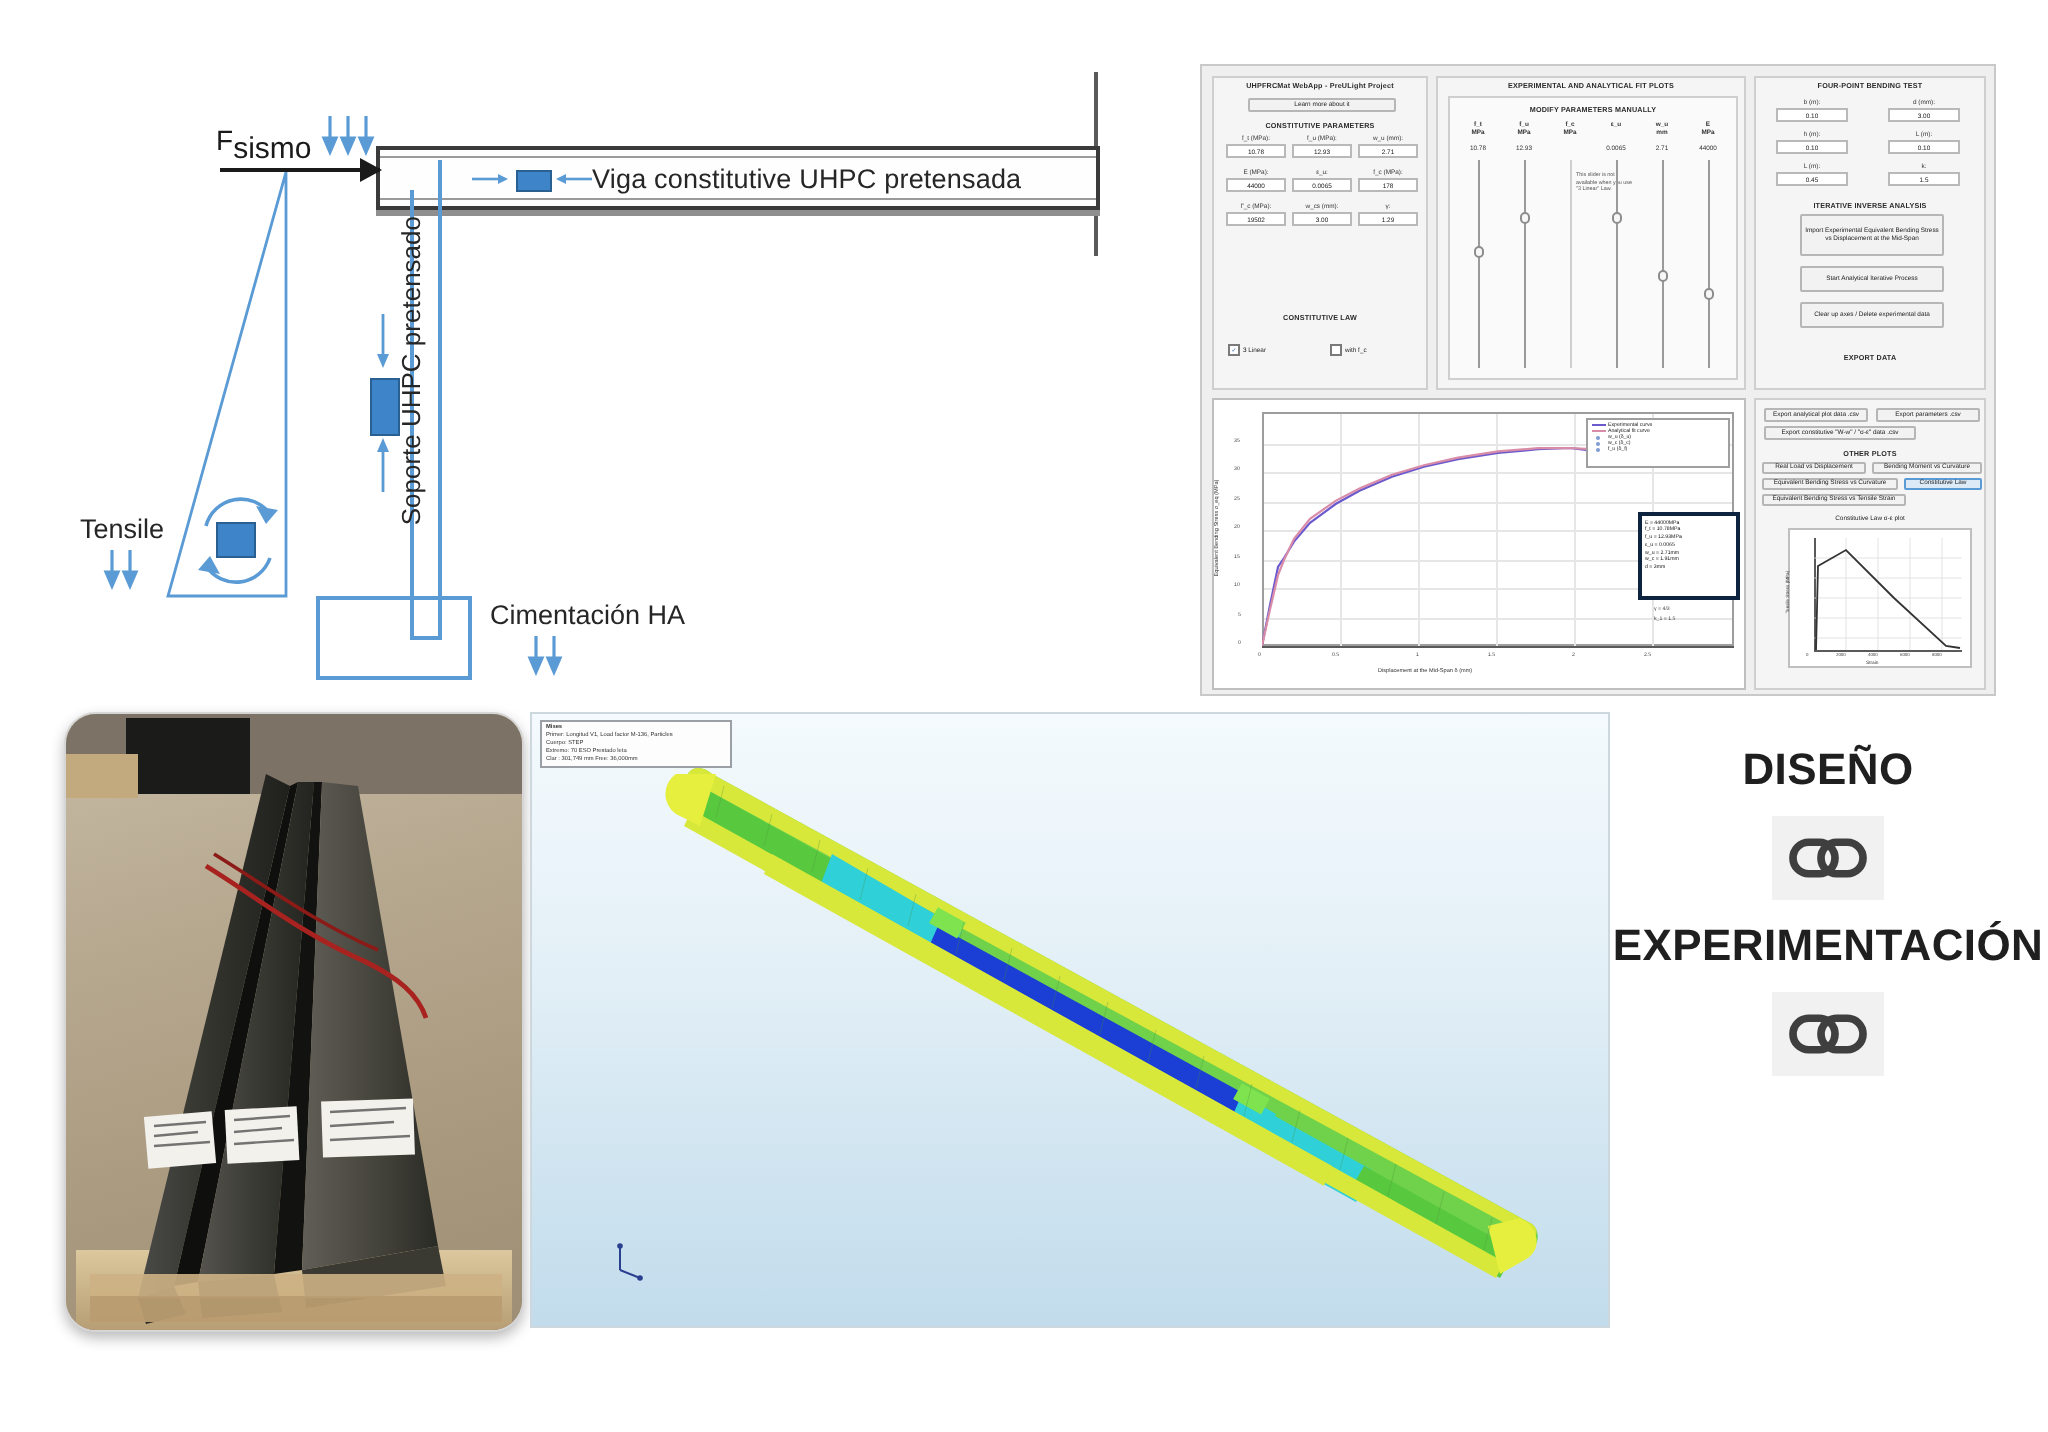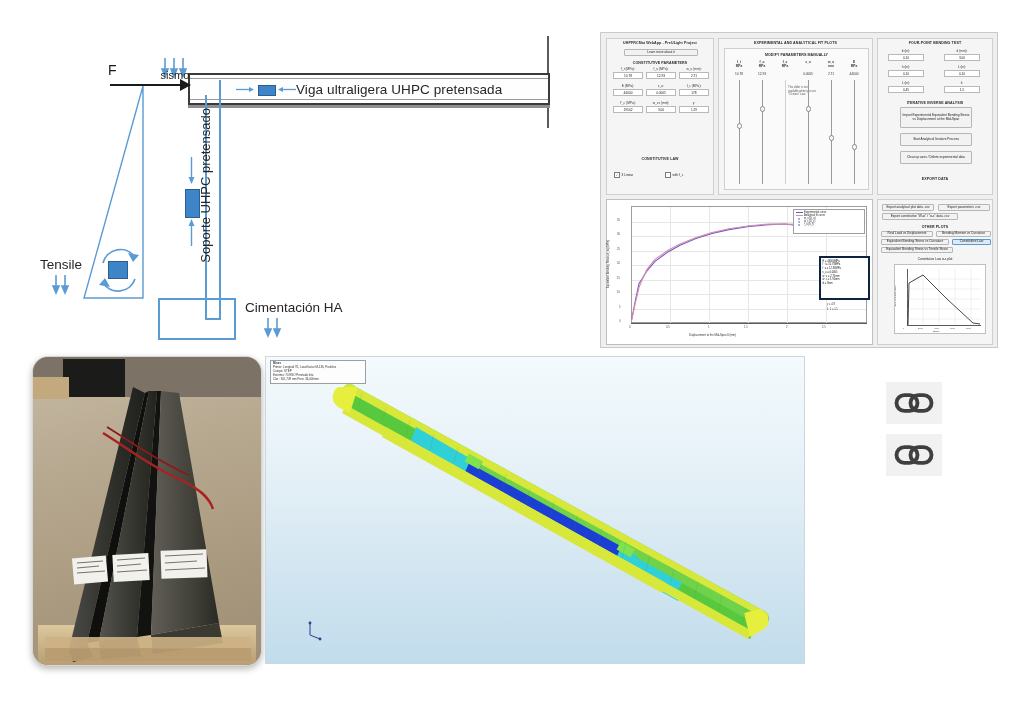--- a/index.html
+++ b/index.html
@@ -34,21 +34,21 @@
              writing-mode:vertical-rl;transform:rotate(180deg);
              font-size:13px;color:#262626;white-space:nowrap;}
 
   
   .found{position:absolute;left:158px;top:298px;width:78px;height:42px;
          border:2px solid #5b9bd5;box-sizing:border-box;background:transparent;}
   .found-label{position:absolute;left:245px;top:300px;font-size:13.5px;color:#262626;white-space:nowrap;}
 
   
   .fsismo{position:absolute;left:108px;top:62px;font-size:14px;color:#1a1a1a;}
-  .fsismo sub{font-size:11px;margin-left:44px;}
+  .fsismo sub{font-size:15px;}
   .farrow{position:absolute;left:110px;top:84px;width:80px;height:2px;background:#1a1a1a;}
   .farrow:after{content:"";position:absolute;right:-1px;top:-5px;
                 border-left:11px solid #1a1a1a;border-top:6px solid transparent;
                 border-bottom:6px solid transparent;}
 
   
   .flector{position:absolute;left:40px;top:257px;font-size:13.5px;color:#262626;}
 
   
   .mom-sq{position:absolute;left:108px;top:261px;width:18px;height:16px;
@@ -126,21 +126,21 @@
 
   <svg class="abs beam-arr-l" viewBox="0 0 18 9">
     <line x1="0" y1="4.5" x2="15" y2="4.5" stroke="#5b9bd5" stroke-width="1.3"></line>
     <polygon points="18,4.5 13,2 13,7" fill="#5b9bd5"></polygon>
   </svg>
   <div class="beam-swatch"></div>
   <svg class="abs beam-arr-r" viewBox="0 0 18 9">
     <line x1="18" y1="4.5" x2="3" y2="4.5" stroke="#5b9bd5" stroke-width="1.3"></line>
     <polygon points="0,4.5 5,2 5,7" fill="#5b9bd5"></polygon>
   </svg>
-  <div class="beam-label">Viga ultraligera UHPC pretensada</div>
+  <div class="beam-label">Viga constitutive UHPC pretensada</div>
 
   <svg class="abs" style="left:160px;top:58px;width:34px;height:20px;">
     <g stroke="#5b9bd5" stroke-width="1.6" fill="#5b9bd5">
       <line x1="5" y1="0" x2="5" y2="13"></line>
         <polygon points="5,18 2,11 8,11"></polygon>
       <line x1="14" y1="0" x2="14" y2="13"></line>
         <polygon points="14,18 11,11 17,11"></polygon>
       <line x1="23" y1="0" x2="23" y2="13"></line>
         <polygon points="23,18 20,11 26,11"></polygon>
     </g>
@@ -554,30 +554,32 @@
 
   <svg class="triad" viewBox="0 0 22 22">
     <line x1="6" y1="16" x2="6" y2="4" stroke="#2b3f8f" stroke-width="1"></line>
     <line x1="6" y1="16" x2="16" y2="20" stroke="#2b3f8f" stroke-width="1"></line>
     <circle cx="6" cy="4" r="1.4" fill="#2b3f8f"></circle>
     <circle cx="16" cy="20" r="1.4" fill="#2b3f8f"></circle>
   </svg>
 </div>
 
 <div class="abs" id="rightcol">
+  <div class="bigword" style="font-size:22px;">DISEÑO</div>
 
   <div class="chip" style="margin-top:10px;">
     <svg viewBox="0 0 48 34" style="width:42px;height:30px;">
       <g fill="none" stroke="#3f3f3f" stroke-width="4.4" stroke-linecap="round">
         <rect x="4" y="8" width="24" height="18" rx="9"></rect>
         <rect x="20" y="8" width="24" height="18" rx="9"></rect>
       </g>
     </svg>
   </div>
 
+  <div class="bigword" style="font-size:22px;margin-top:10px;">EXPERIMENTACIÓN</div>
 
   <div class="chip" style="margin-top:10px;">
     <svg viewBox="0 0 48 34" style="width:42px;height:30px;">
       <g fill="none" stroke="#3f3f3f" stroke-width="4.4" stroke-linecap="round">
         <rect x="4" y="8" width="24" height="18" rx="9"></rect>
         <rect x="20" y="8" width="24" height="18" rx="9"></rect>
       </g>
     </svg>
   </div>
 

